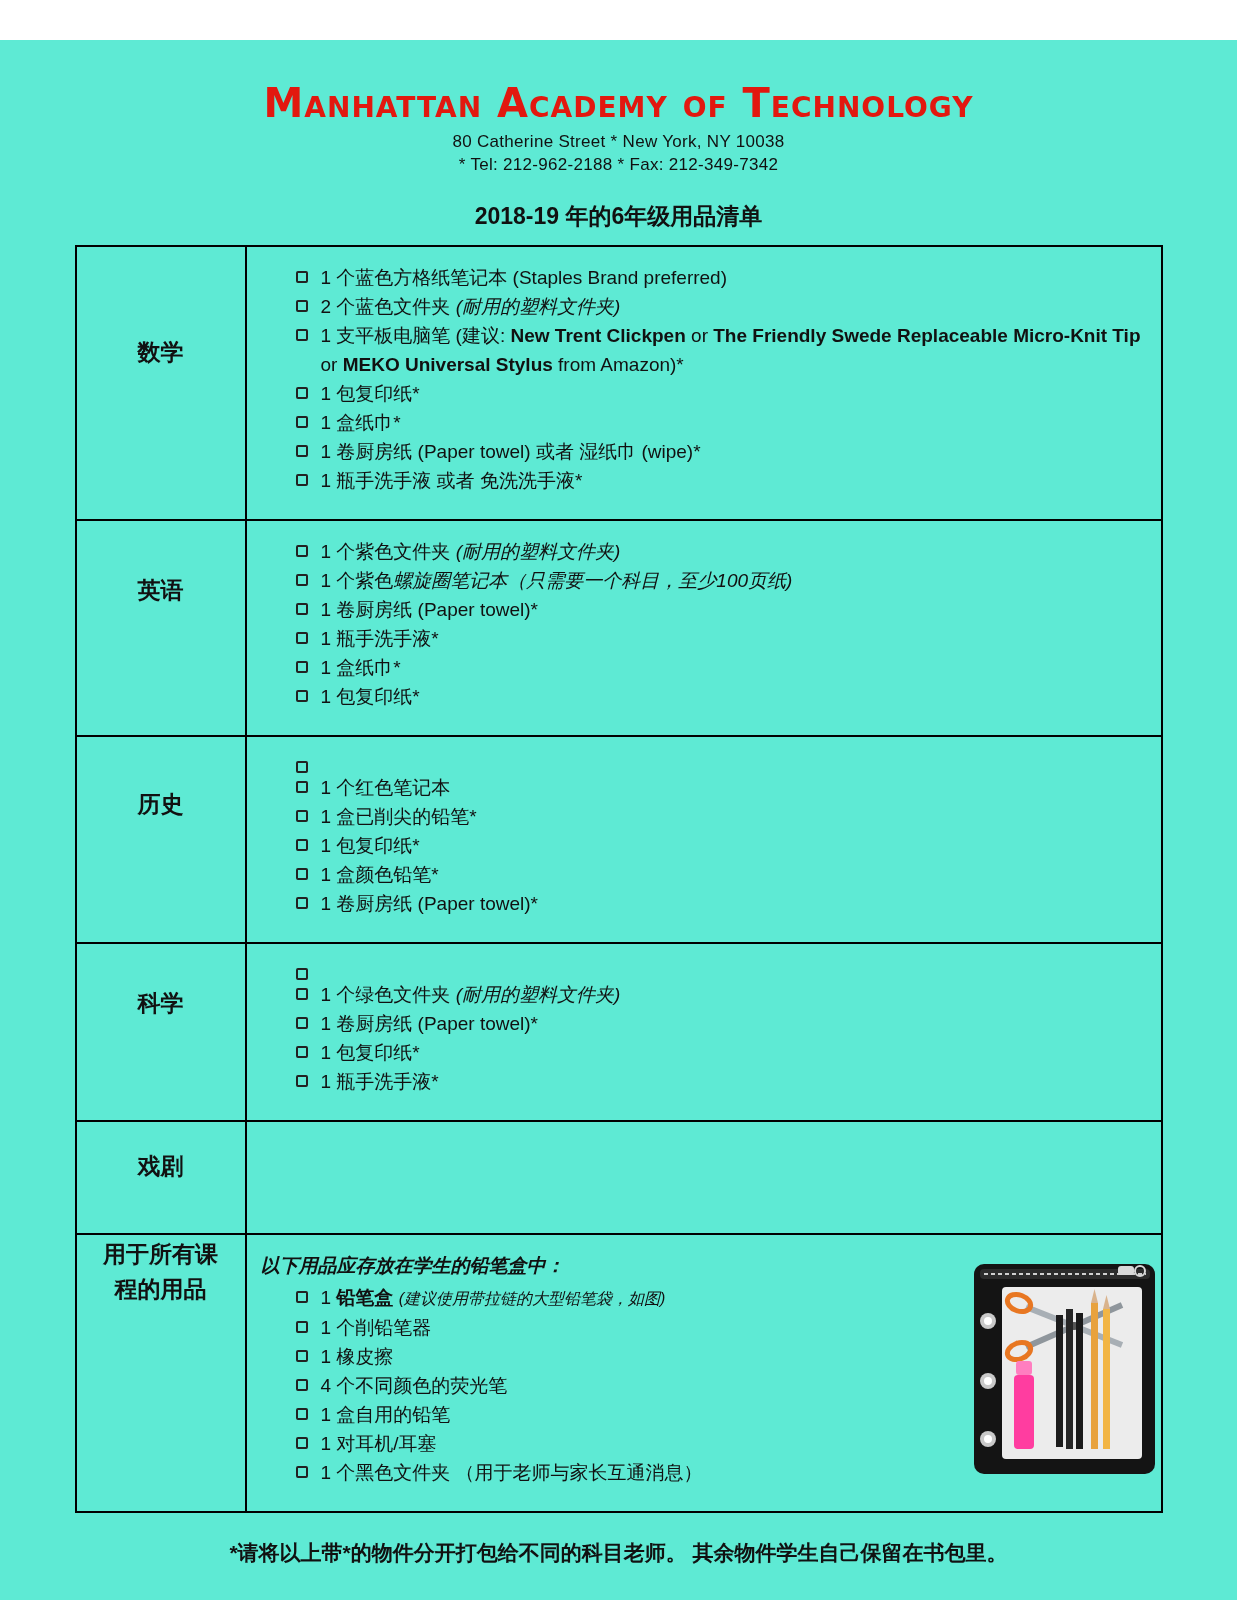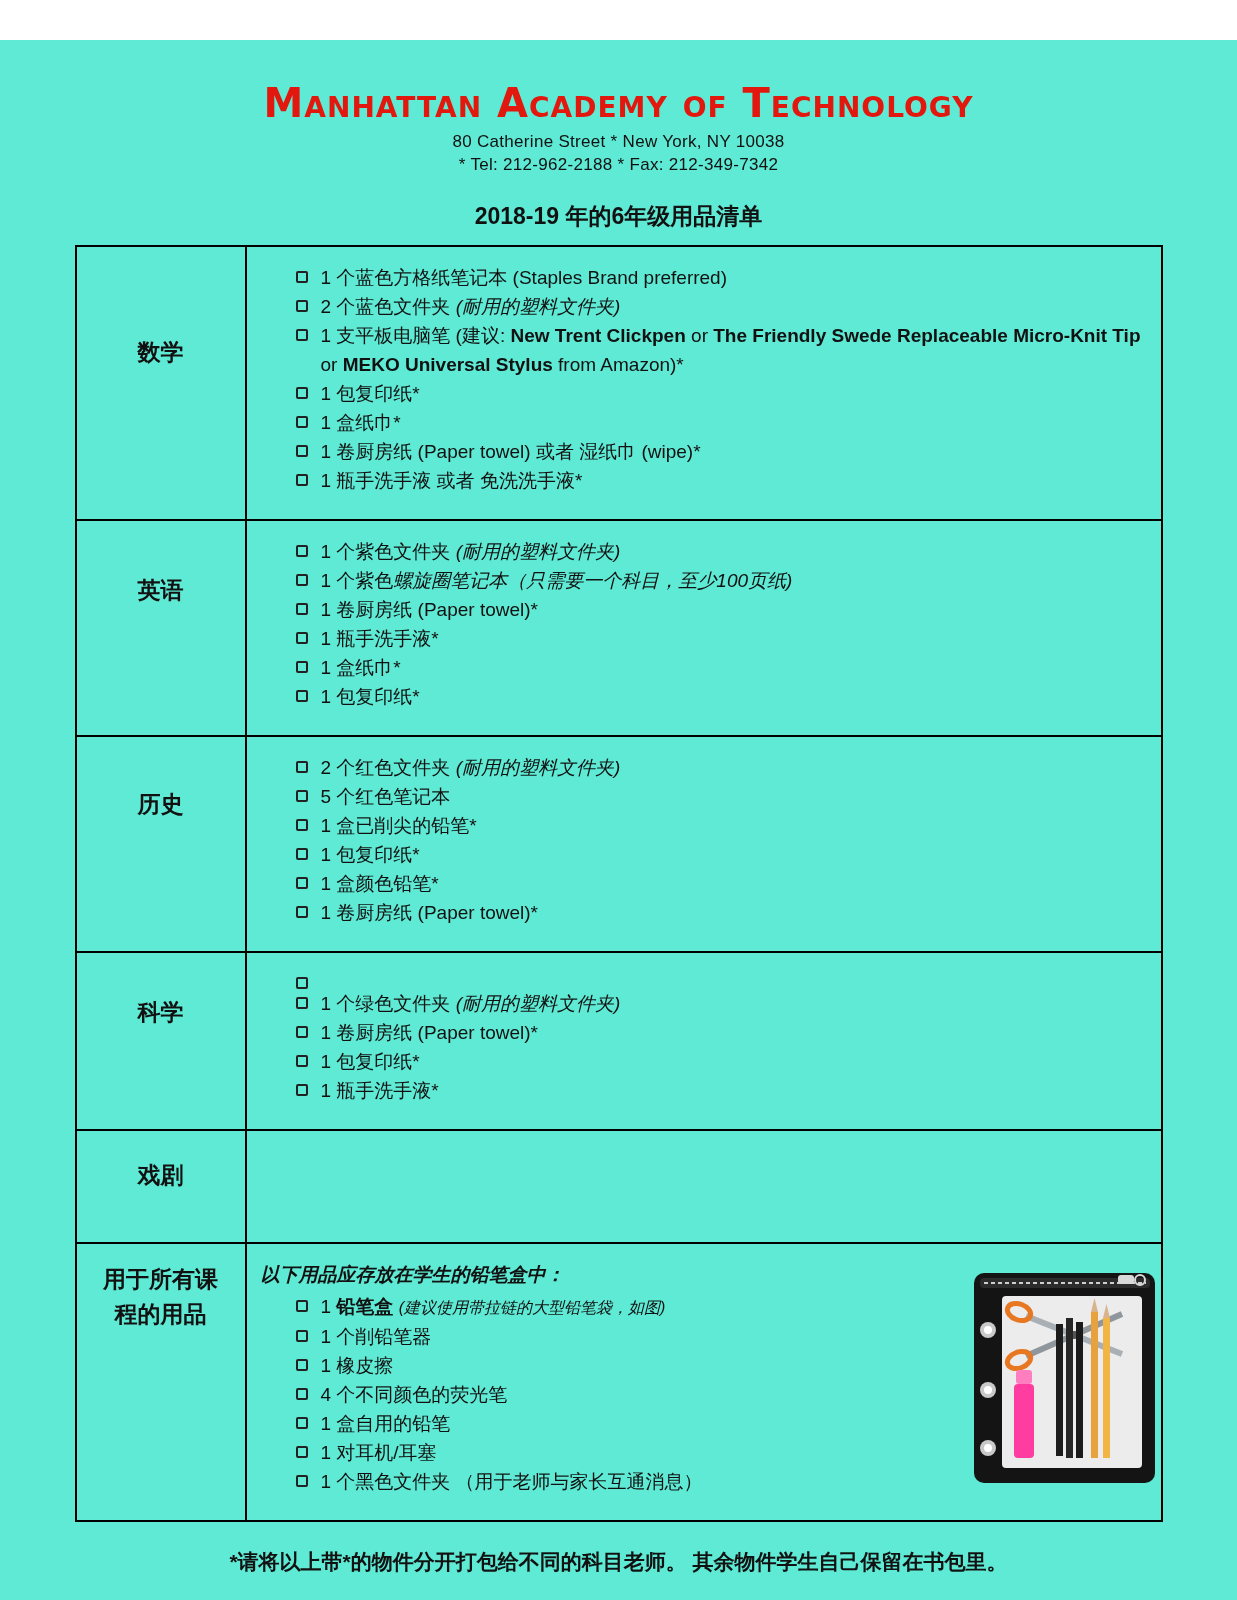--- a/index.html
+++ b/index.html
@@ -29,21 +29,21 @@
   .trow { display:flex; border-top:2px solid #000; }
   .trow:first-child { border-top:none; }
   .subject-cell { width:170px; flex:0 0 170px; border-right:2px solid #000; display:flex; justify-content:center; }
   .subject-label { font-weight:bold; font-size:23px; text-align:center; line-height:1.5; }
 
   .row-1 { min-height:253px; } .row-1 .subject-cell { padding-top:88px; }
   .row-2 { min-height:203px; } .row-2 .subject-cell { padding-top:52px; }
   .row-3 { min-height:193px; } .row-3 .subject-cell { padding-top:50px; }
   .row-4 { min-height:173px; } .row-4 .subject-cell { padding-top:42px; }
   .row-5 { min-height:113px; } .row-5 .subject-cell { padding-top:27px; }
-  .row-6 { min-height:266px; } .row-6 .subject-cell { padding-top:18px; }
+  .row-6 { min-height:266px; } .row-6 .subject-cell { padding-top:2px; }
   .row-6 .subject-label { width:126px; }
 
   .items-cell { flex:1 1 auto; position:relative; padding:16px 14px 24px 48px; }
   .items-list { list-style:none; }
   .item { display:flex; align-items:flex-start; line-height:29px; }
   .checkbox {
     flex:0 0 auto; width:12px; height:12px;
     border:2px solid #222; border-radius:2px;
     margin:8px 13px 0 1px;
   }
@@ -143,25 +143,24 @@
         </div>
       </div>
       <div class="trow row-3">
         <div class="subject-cell">
           <div class="subject-label">历史</div>
         </div>
         <div class="items-cell">
           <ul class="items-list">
             <li class="item">
               <span class="checkbox"></span>
-              <span class="item-text"><span class="seg">2 个红色文件夹 </span><span class="seg seg-i">(耐用的塑料文件夹)</span></span>
-            </li>
-            <li class="item">
-              <span class="checkbox"></span>
-              <span class="item-text"><span class="seg">5 个红色笔记本</span></span>
+            </li>
+            <li class="item">
+              <span class="checkbox"></span>
+              <span class="item-text"><span class="seg">1 个红色笔记本</span></span>
             </li>
             <li class="item">
               <span class="checkbox"></span>
               <span class="item-text"><span class="seg">1 盒已削尖的铅笔*</span></span>
             </li>
             <li class="item">
               <span class="checkbox"></span>
               <span class="item-text"><span class="seg">1 包复印纸*</span></span>
             </li>
             <li class="item">

